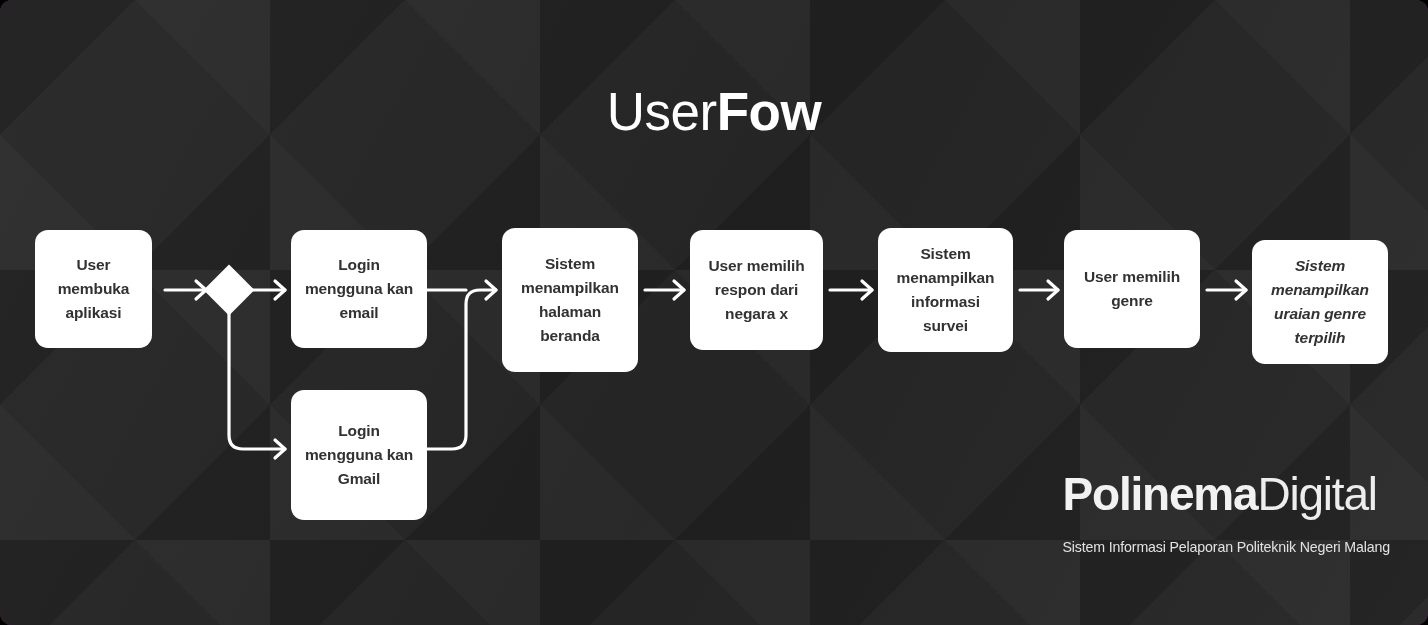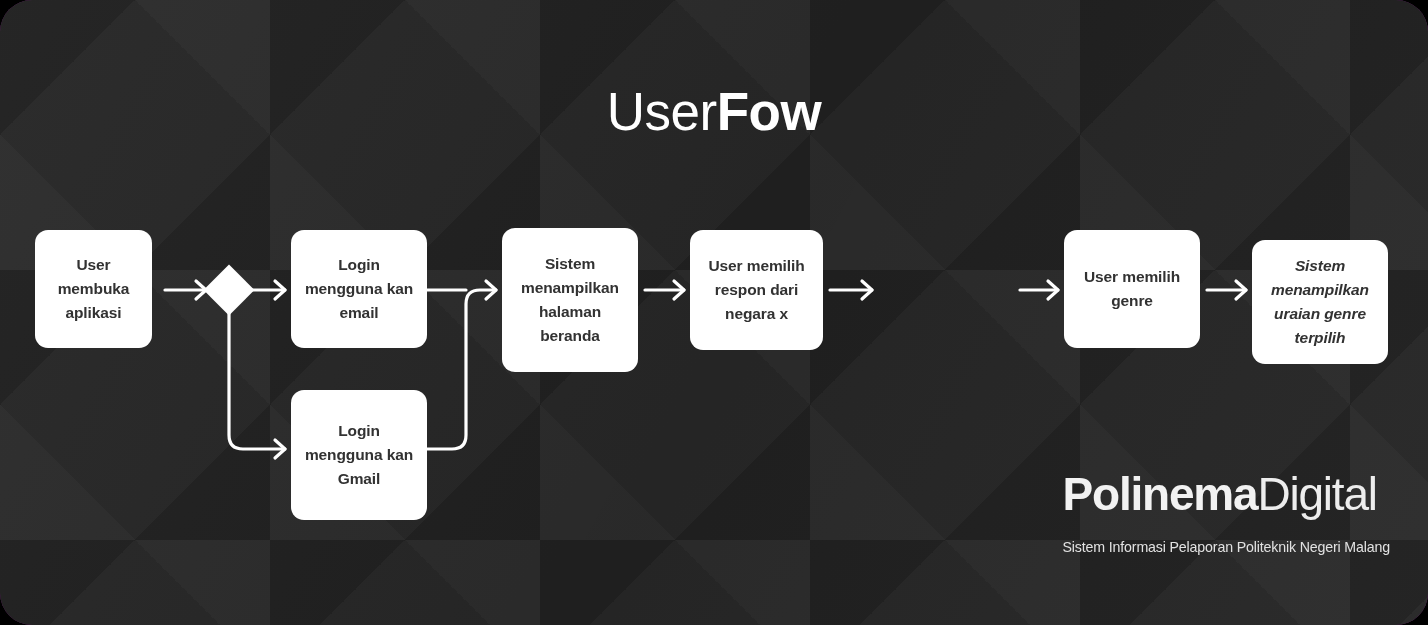--- a/index.html
+++ b/index.html
@@ -11,21 +11,21 @@
     width: 1428px;
     height: 625px;
     font-family: "Liberation Sans", sans-serif;
     overflow: hidden;
   }
 
   #canvas {
     position: relative;
     width: 1428px;
     height: 625px;
-    border-radius: 32px;
+    border-radius: 12px;
     overflow: hidden;
     background-color: #701a75;
   }
 
   
   #bg-pattern {
     position: absolute;
     inset: 0;
     background-color: #292929;
     background-image:
@@ -173,20 +173,23 @@
     </div>
 
     <div class="node" style="left:502px; top:228px; width:136px; height:144px;">
       <span class="node-label">Sistem menampilkan halaman beranda</span>
     </div>
 
     <div class="node" style="left:690px; top:230px; width:133px; height:120px;">
       <span class="node-label">User memilih respon dari negara x</span>
     </div>
 
+    <div class="node" style="left:878px; top:228px; width:135px; height:124px;">
+      <span class="node-label">Sistem menampilkan informasi survei</span>
+    </div>
 
     <div class="node" style="left:1064px; top:230px; width:136px; height:118px;">
       <span class="node-label">User memilih genre</span>
     </div>
 
     <div class="node" style="left:1252px; top:240px; width:136px; height:124px;font-style:italic;">
       <span class="node-label">Sistem menampilkan uraian genre terpilih</span>
     </div>
 
   </div>

